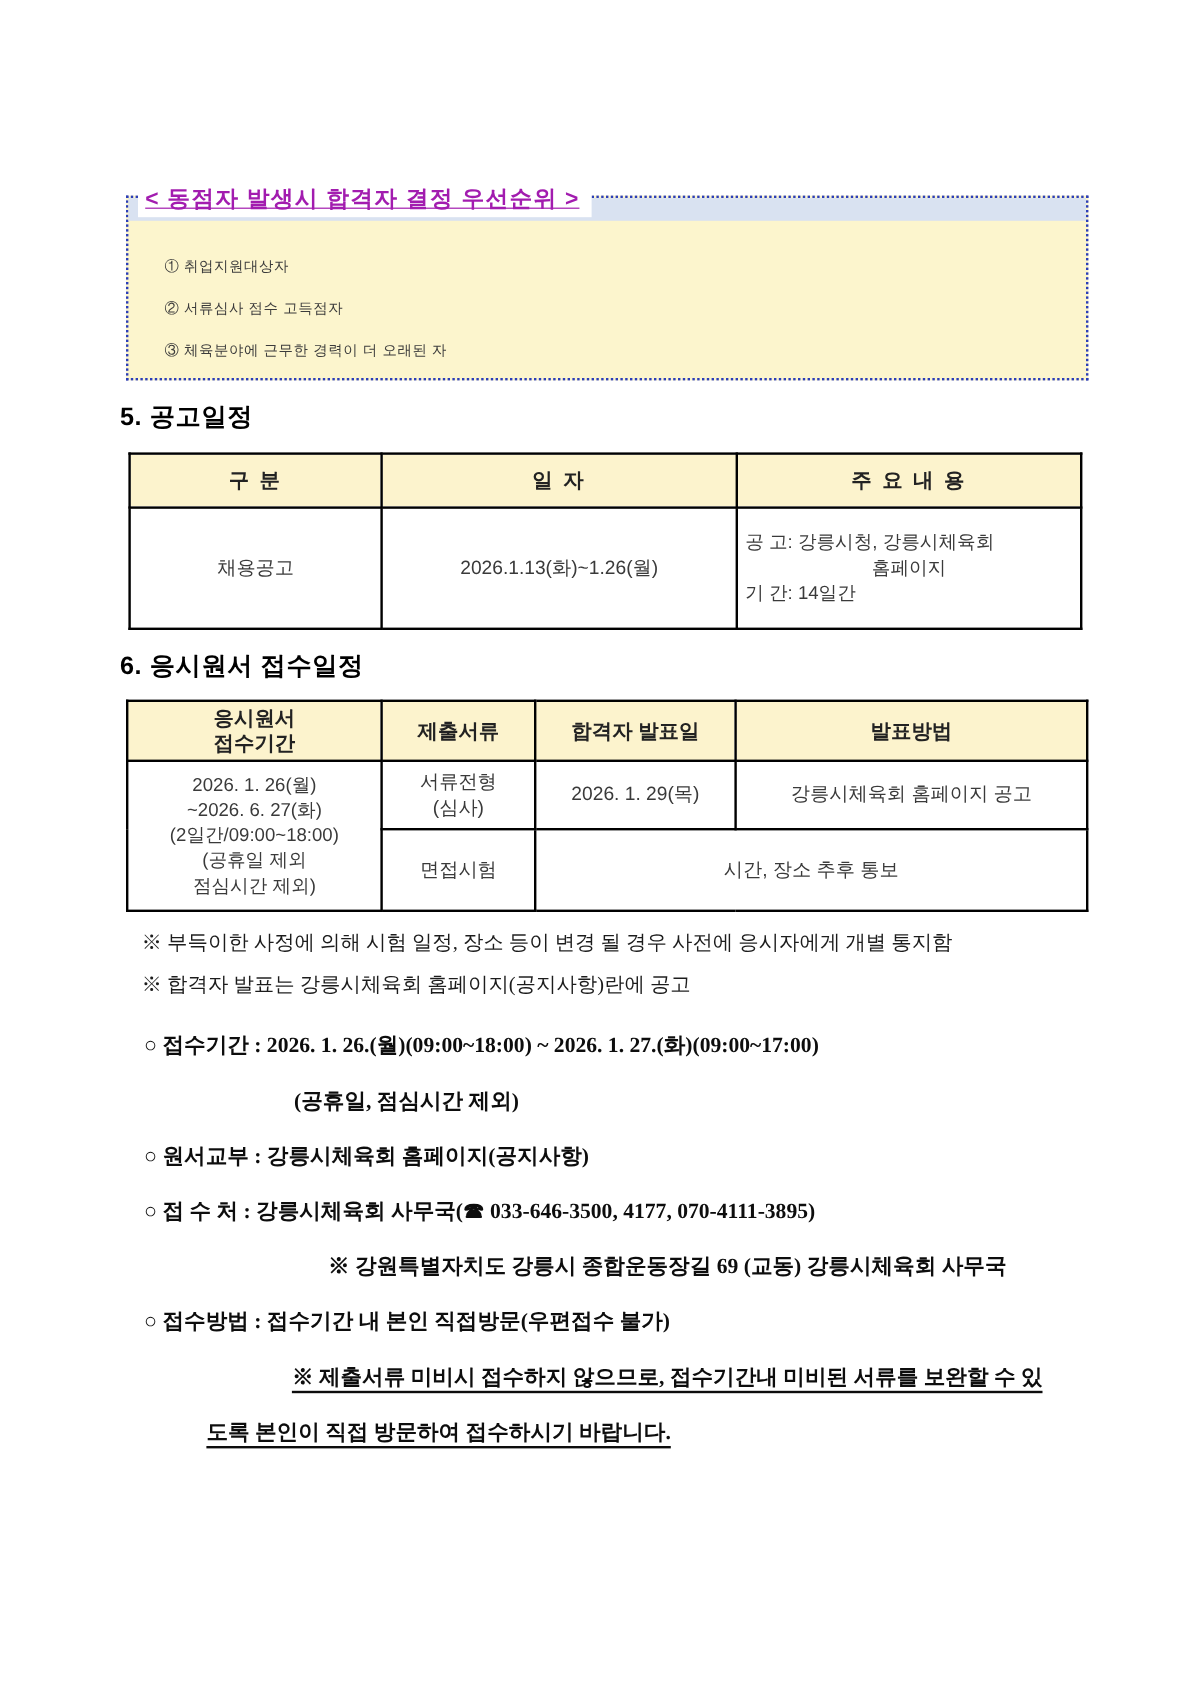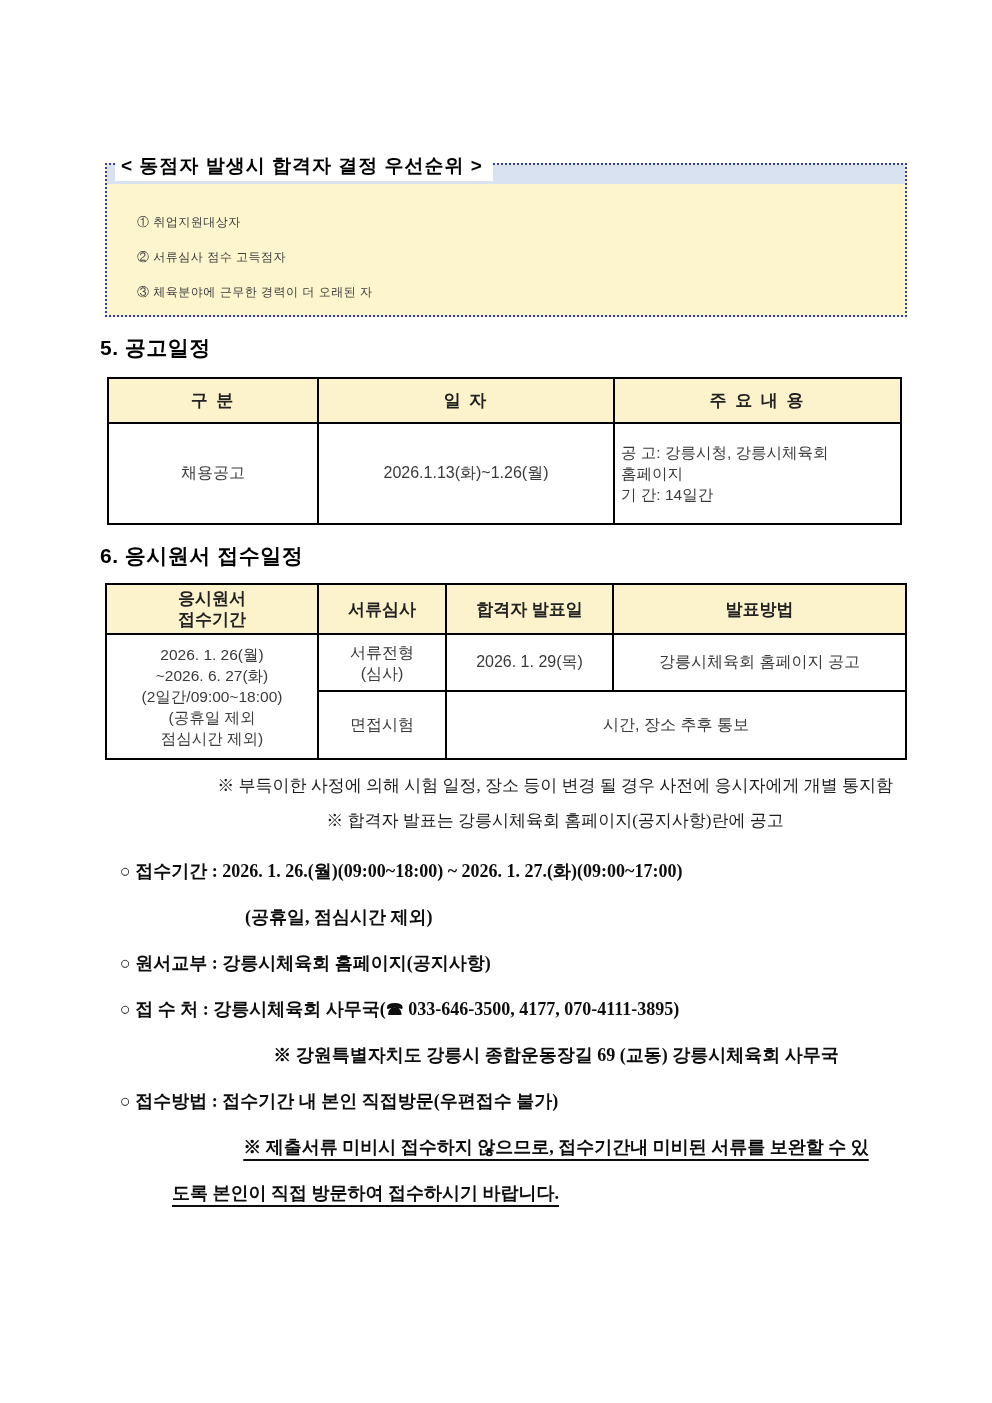--- a/index.html
+++ b/index.html
@@ -21,22 +21,22 @@
     background: #fcf5cd;
   }
   .priority-strip {
     position: absolute; top: 0; left: 0; right: 0; height: 19px;
     background: #d9e2f1;
   }
   .priority-title {
     position: absolute; top: -14px; left: 8px;
     background: #ffffff;
     padding: 2px 10px 2px 6px;
-    font-size: 19px; font-weight: 800; color: #000000;
-    letter-spacing: 1px; white-space: nowrap;
+    font-size: 19px; font-weight: 800; color: #a21caf;
+    letter-spacing: 1px; white-space: nowrap; text-decoration: underline;
   }
   .priority-items {
     position: relative;
     padding: 40px 0 0 30px;
     font-size: 12px; line-height: 35px; color: #3b3b3b; font-weight: 500;
     letter-spacing: 0.5px;
   }
 
   
   .sec-heading {
@@ -57,32 +57,32 @@
   td {
     font-size: 16px; color: #3a3a3a;
     text-align: center; vertical-align: middle;
   }
 
   .t5 { margin: 16px 10px 0 107px; width: 793px; }
   .t5 th { height: 45px; letter-spacing: 2px; }
   .t5 td { height: 70px; }
   .t5 .c3 { padding: 18px 6px; }
   .t5 .c3 .ln { font-size: 15.5px; line-height: 21px; text-align: left; }
-  .t5 .c3 .ln.center { }
+  .t5 .c3 .ln.center { text-align: center; }
 
   .t6 { margin: 14px 0 0 105px; width: 800px; }
   .t6 th { height: 50px; font-weight: 700; }
   .t6 .hdr2 { line-height: 21px; }
   .t6 .r1 td { height: 57px; }
   .t6 .r2 td { height: 68px; }
   .t6 .period { font-size: 15.5px; line-height: 21px; }
   .t6 .two-line { line-height: 21px; }
 
   
-  .notes { margin: 14px 0 4px 118px; font-family: "Liberation Serif", serif; text-align: center; }
+  .notes { margin: 14px 0 4px 118px; font-family: "Liberation Serif", serif; }
   .note-line {
     font-size: 17px; line-height: 24px; font-weight: 500; color: #1c1c1c;
     white-space: nowrap;
   }
   .note-line + .note-line { margin-top: 11px; }
 
   
   .s7 { font-family: "Liberation Serif", serif; }
   .s7-line {
     margin: 0 0 22px 120px;
@@ -148,21 +148,21 @@
         <col style="width:128px">
         <col style="width:167px">
         <col style="width:293px">
       </colgroup>
     <tbody>
         <tr>
       <th class="hdr2">
         <div>응시원서</div>
         <div>접수기간</div>
       </th>
-      <th>서류심사</th>
+      <th>제출서류</th>
       <th>합격자 발표일</th>
       <th>발표방법</th>
     </tr>
     <tr class="r1">
       <td class="period" rowspan="2">
         <div>2026. 1. 26(월)</div>
         <div>~2026. 6. 27(화)</div>
         <div>(2일간/09:00~18:00)</div>
         <div>(공휴일 제외</div>
         <div>점심시간 제외)</div>

